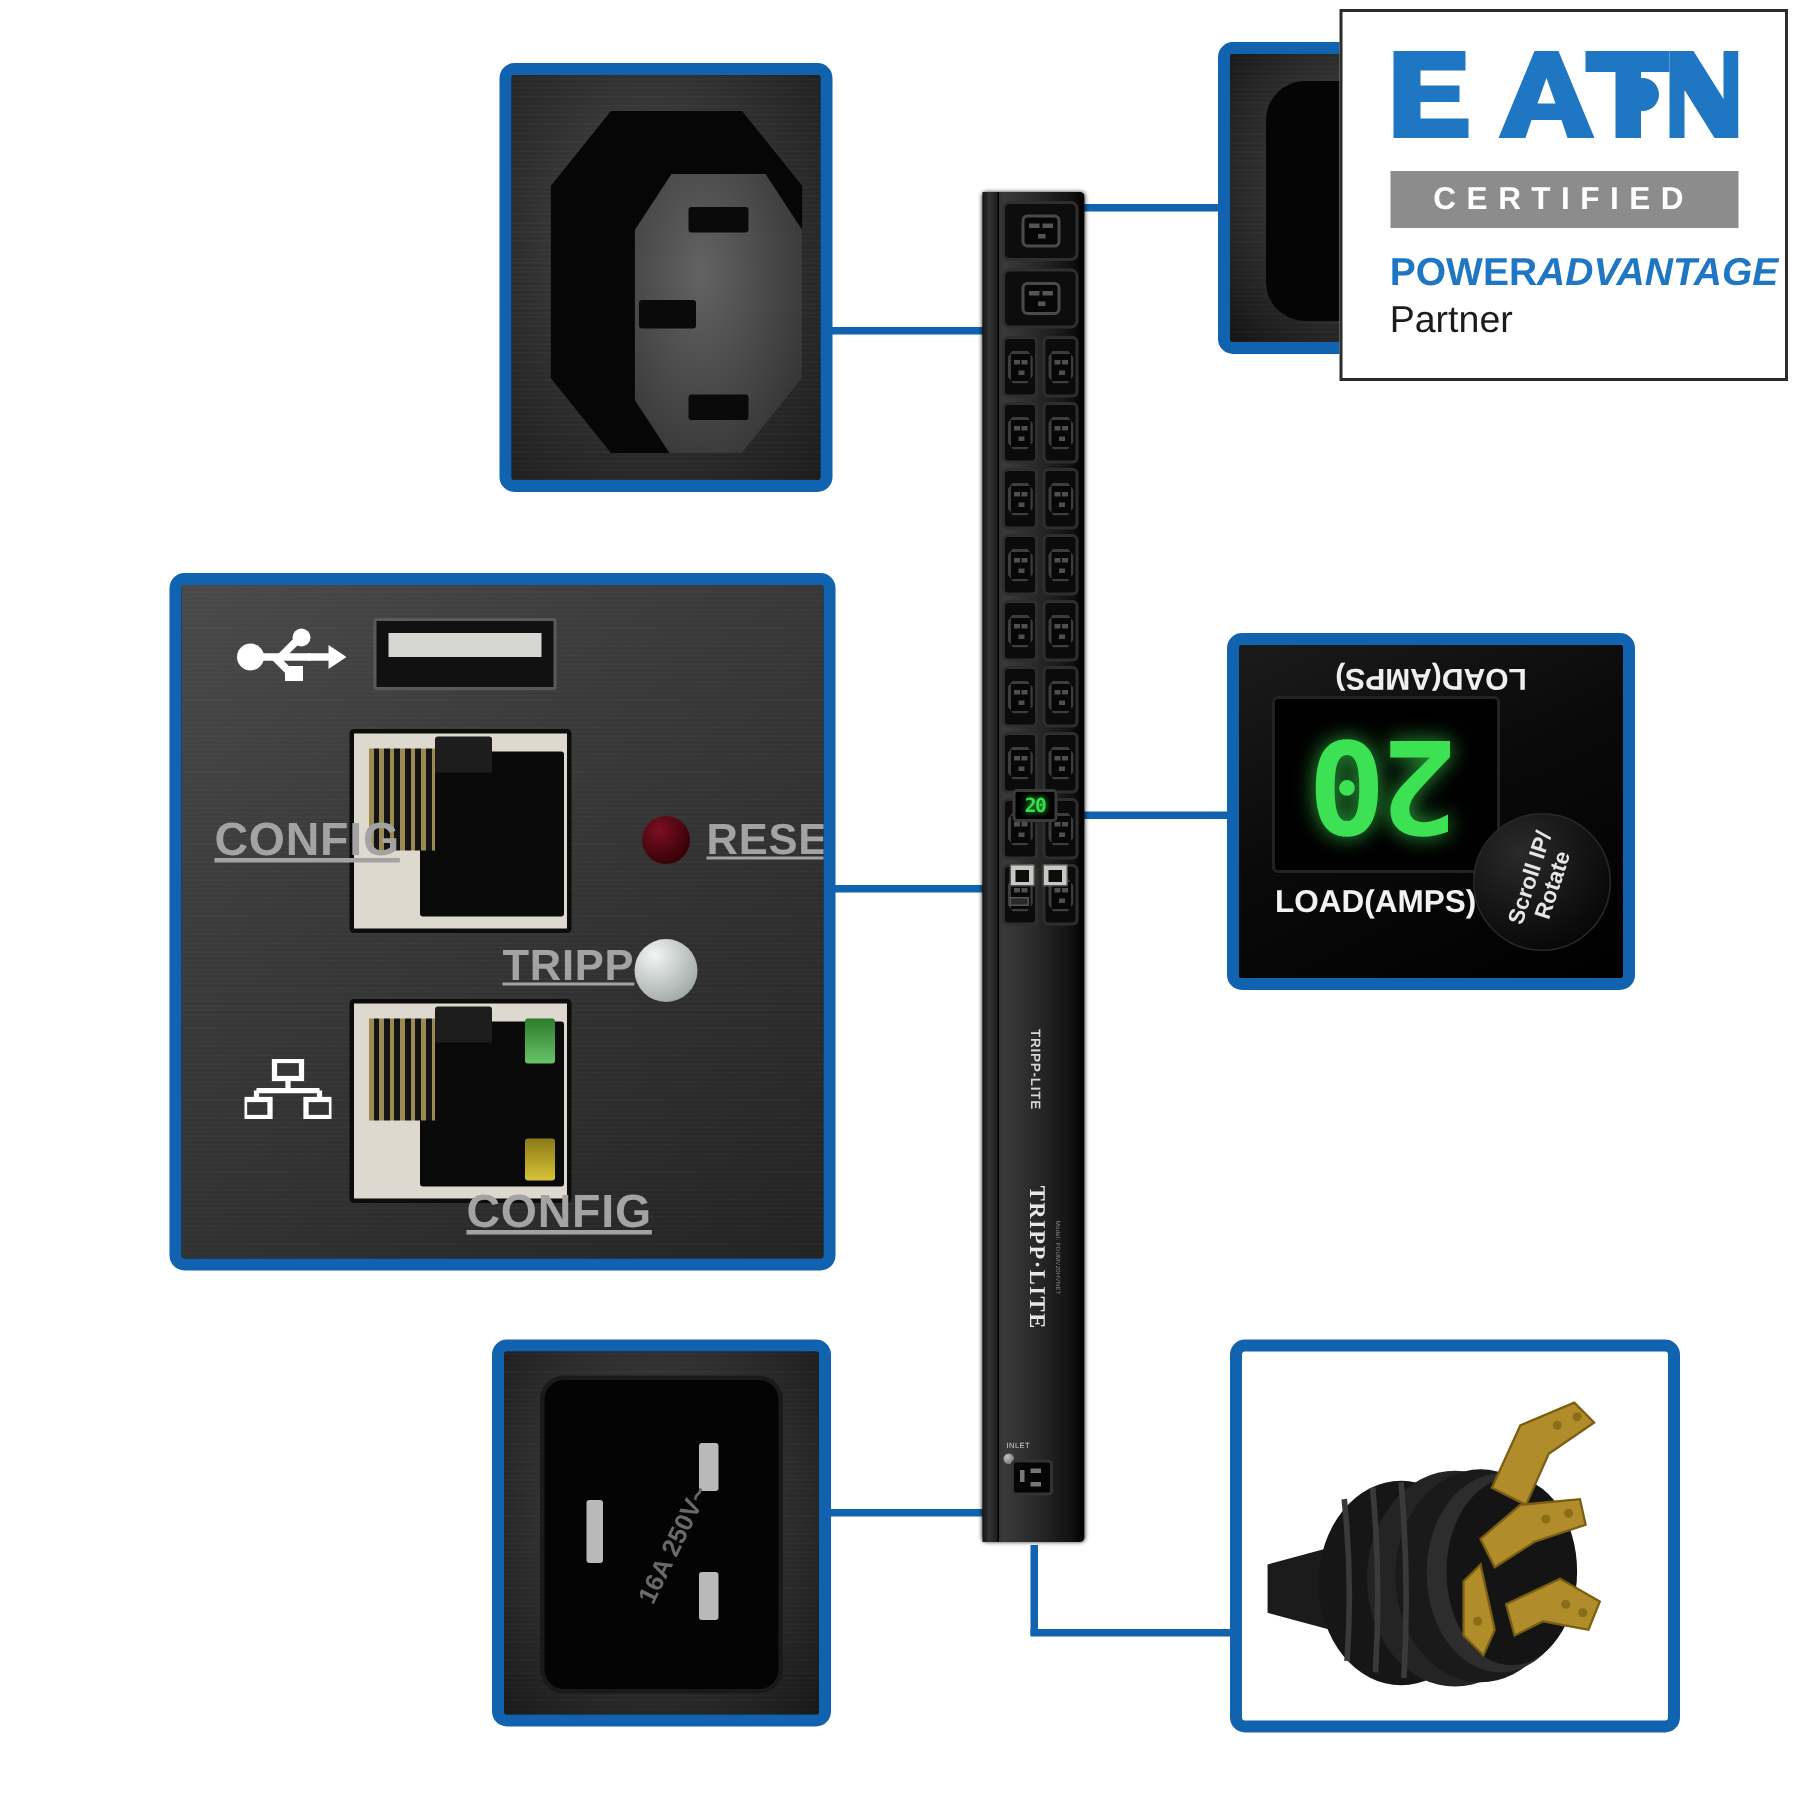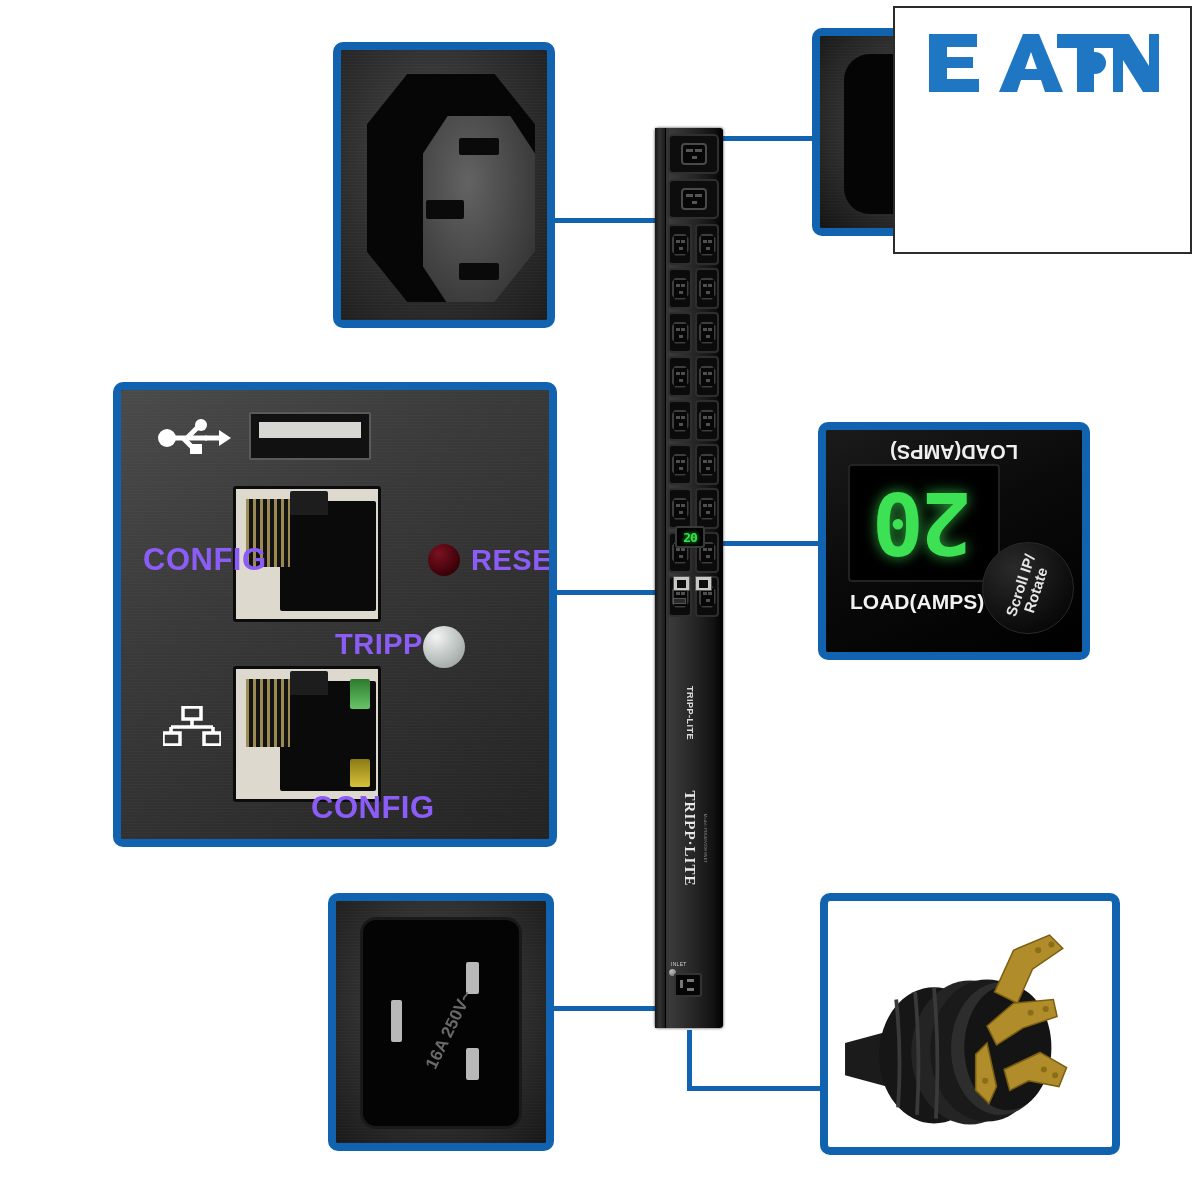--- a/index.html
+++ b/index.html
@@ -130,21 +130,21 @@
   .rj-big .tab { position:absolute; left:54px; top:2px; width:38px; height:24px;
     background:#1d1d1d; border-radius:2px 2px 0 0; }
   .rj-big .pins { position:absolute; left:10px; top:10px; width:44px; height:68px;
     background: repeating-linear-gradient(90deg,#9b8a52 0 3px, #141414 3px 7px); }
   #rj-config { left: 112px; top: 96px; }
   #rj-status { left: 112px; top: 276px; }
   .led-g { position:absolute; right:8px; top:10px; width:20px; height:30px;
     background: linear-gradient(#2d7a2d,#68c468); border-radius:2px; }
   .led-y { position:absolute; right:8px; bottom:12px; width:20px; height:28px;
     background: linear-gradient(#8a7a15,#d8c23a); border-radius:2px; }
-  .lbl { position:absolute; color:#8b5cf6; font-weight: bold; letter-spacing:.5px; }
+  .lbl { position:absolute; color:#a3a3a3; font-weight: bold; letter-spacing:.5px;text-decoration:underline; }
   #lbl-config { left: 22px; top: 152px; font-size: 31px; }
   #lbl-reset  { left: 350px; top: 154px; font-size: 29px; }
   #lbl-link   { left: 214px; top: 238px; font-size: 29px; }
   #lbl-status { left: 190px; top: 400px; font-size: 31px; }
   .reset-btn { position:absolute; left:307px; top:154px; width:32px; height:32px;
     border-radius:50%; background: radial-gradient(circle at 35% 30%,#7a1020,#3c0209 70%,#1d0005); }
   .link-led { position:absolute; left:302px; top:236px; width:42px; height:42px;
     border-radius:50%; background: radial-gradient(circle at 32% 26%,#f2f4f2,#b9c0bd 55%,#8e9693); }
   .eth-icon { position:absolute; left:42px; top:316px; width:58px; height:40px; }
 
@@ -533,16 +533,23 @@
     <div class="badge-inner">
       <svg class="eaton-word" viewBox="0 0 232 66">
         <g fill="#1f77c4">
           <path d="M2 4 H50 V17 H20 V27 H46 V38 H20 V49 H52 V62 H2 Z"></path>
           <path d="M72 62 L96 4 H112 L136 62 H118 L114 50 H94 L90 62 Z M98 39 H110 L104 22 Z"></path>
           <path d="M130 4 H186 V18 H167 V62 H150 V18 H130 Z"></path>
           <circle cx="168" cy="33" r="11"></circle>
           <path d="M186 62 V4 H202 L222 36 V4 H232 V62 H216 L196 30 V62 Z"></path>
         </g>
       </svg>
+      <div class="cert-bar">
+        <span>CERTIFIED</span>
+      </div>
+      <div class="pa-line">
+        <span class="w1">POWER</span><span class="w2">ADVANTAGE</span>
+      </div>
+      <div class="partner">Partner</div>
     </div>
   </div>
 
 </div>
 
 </body></html>

